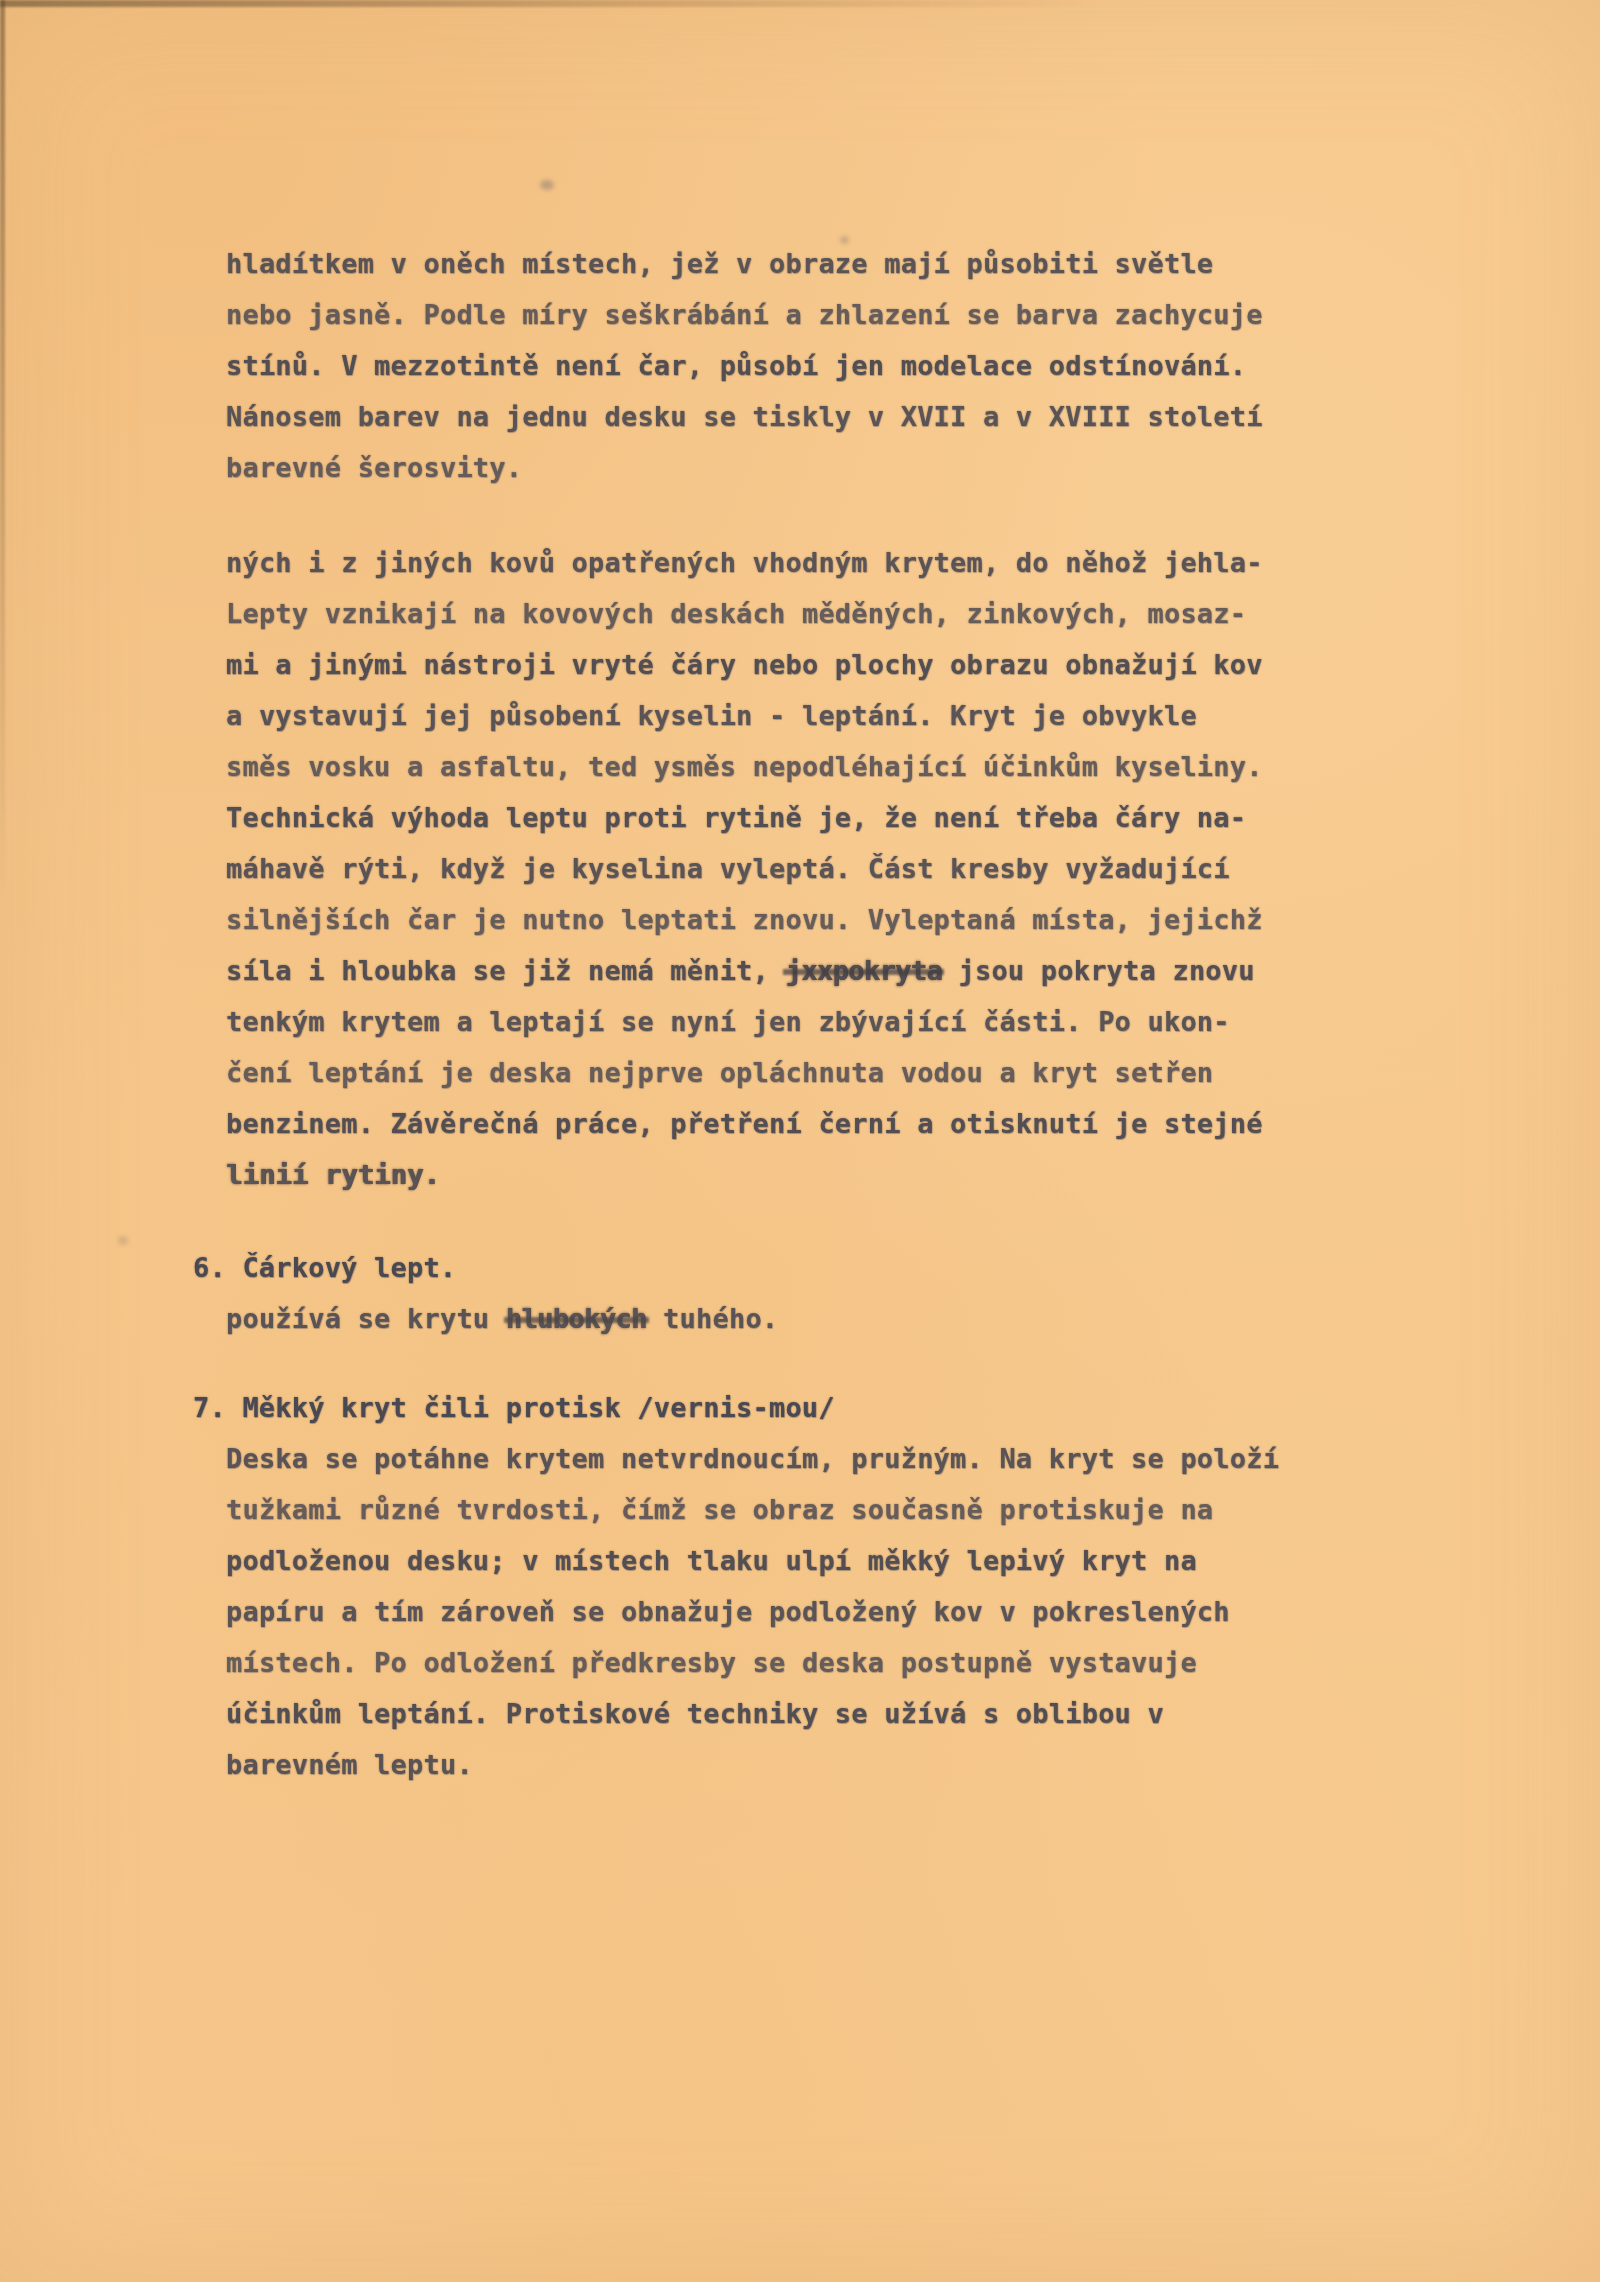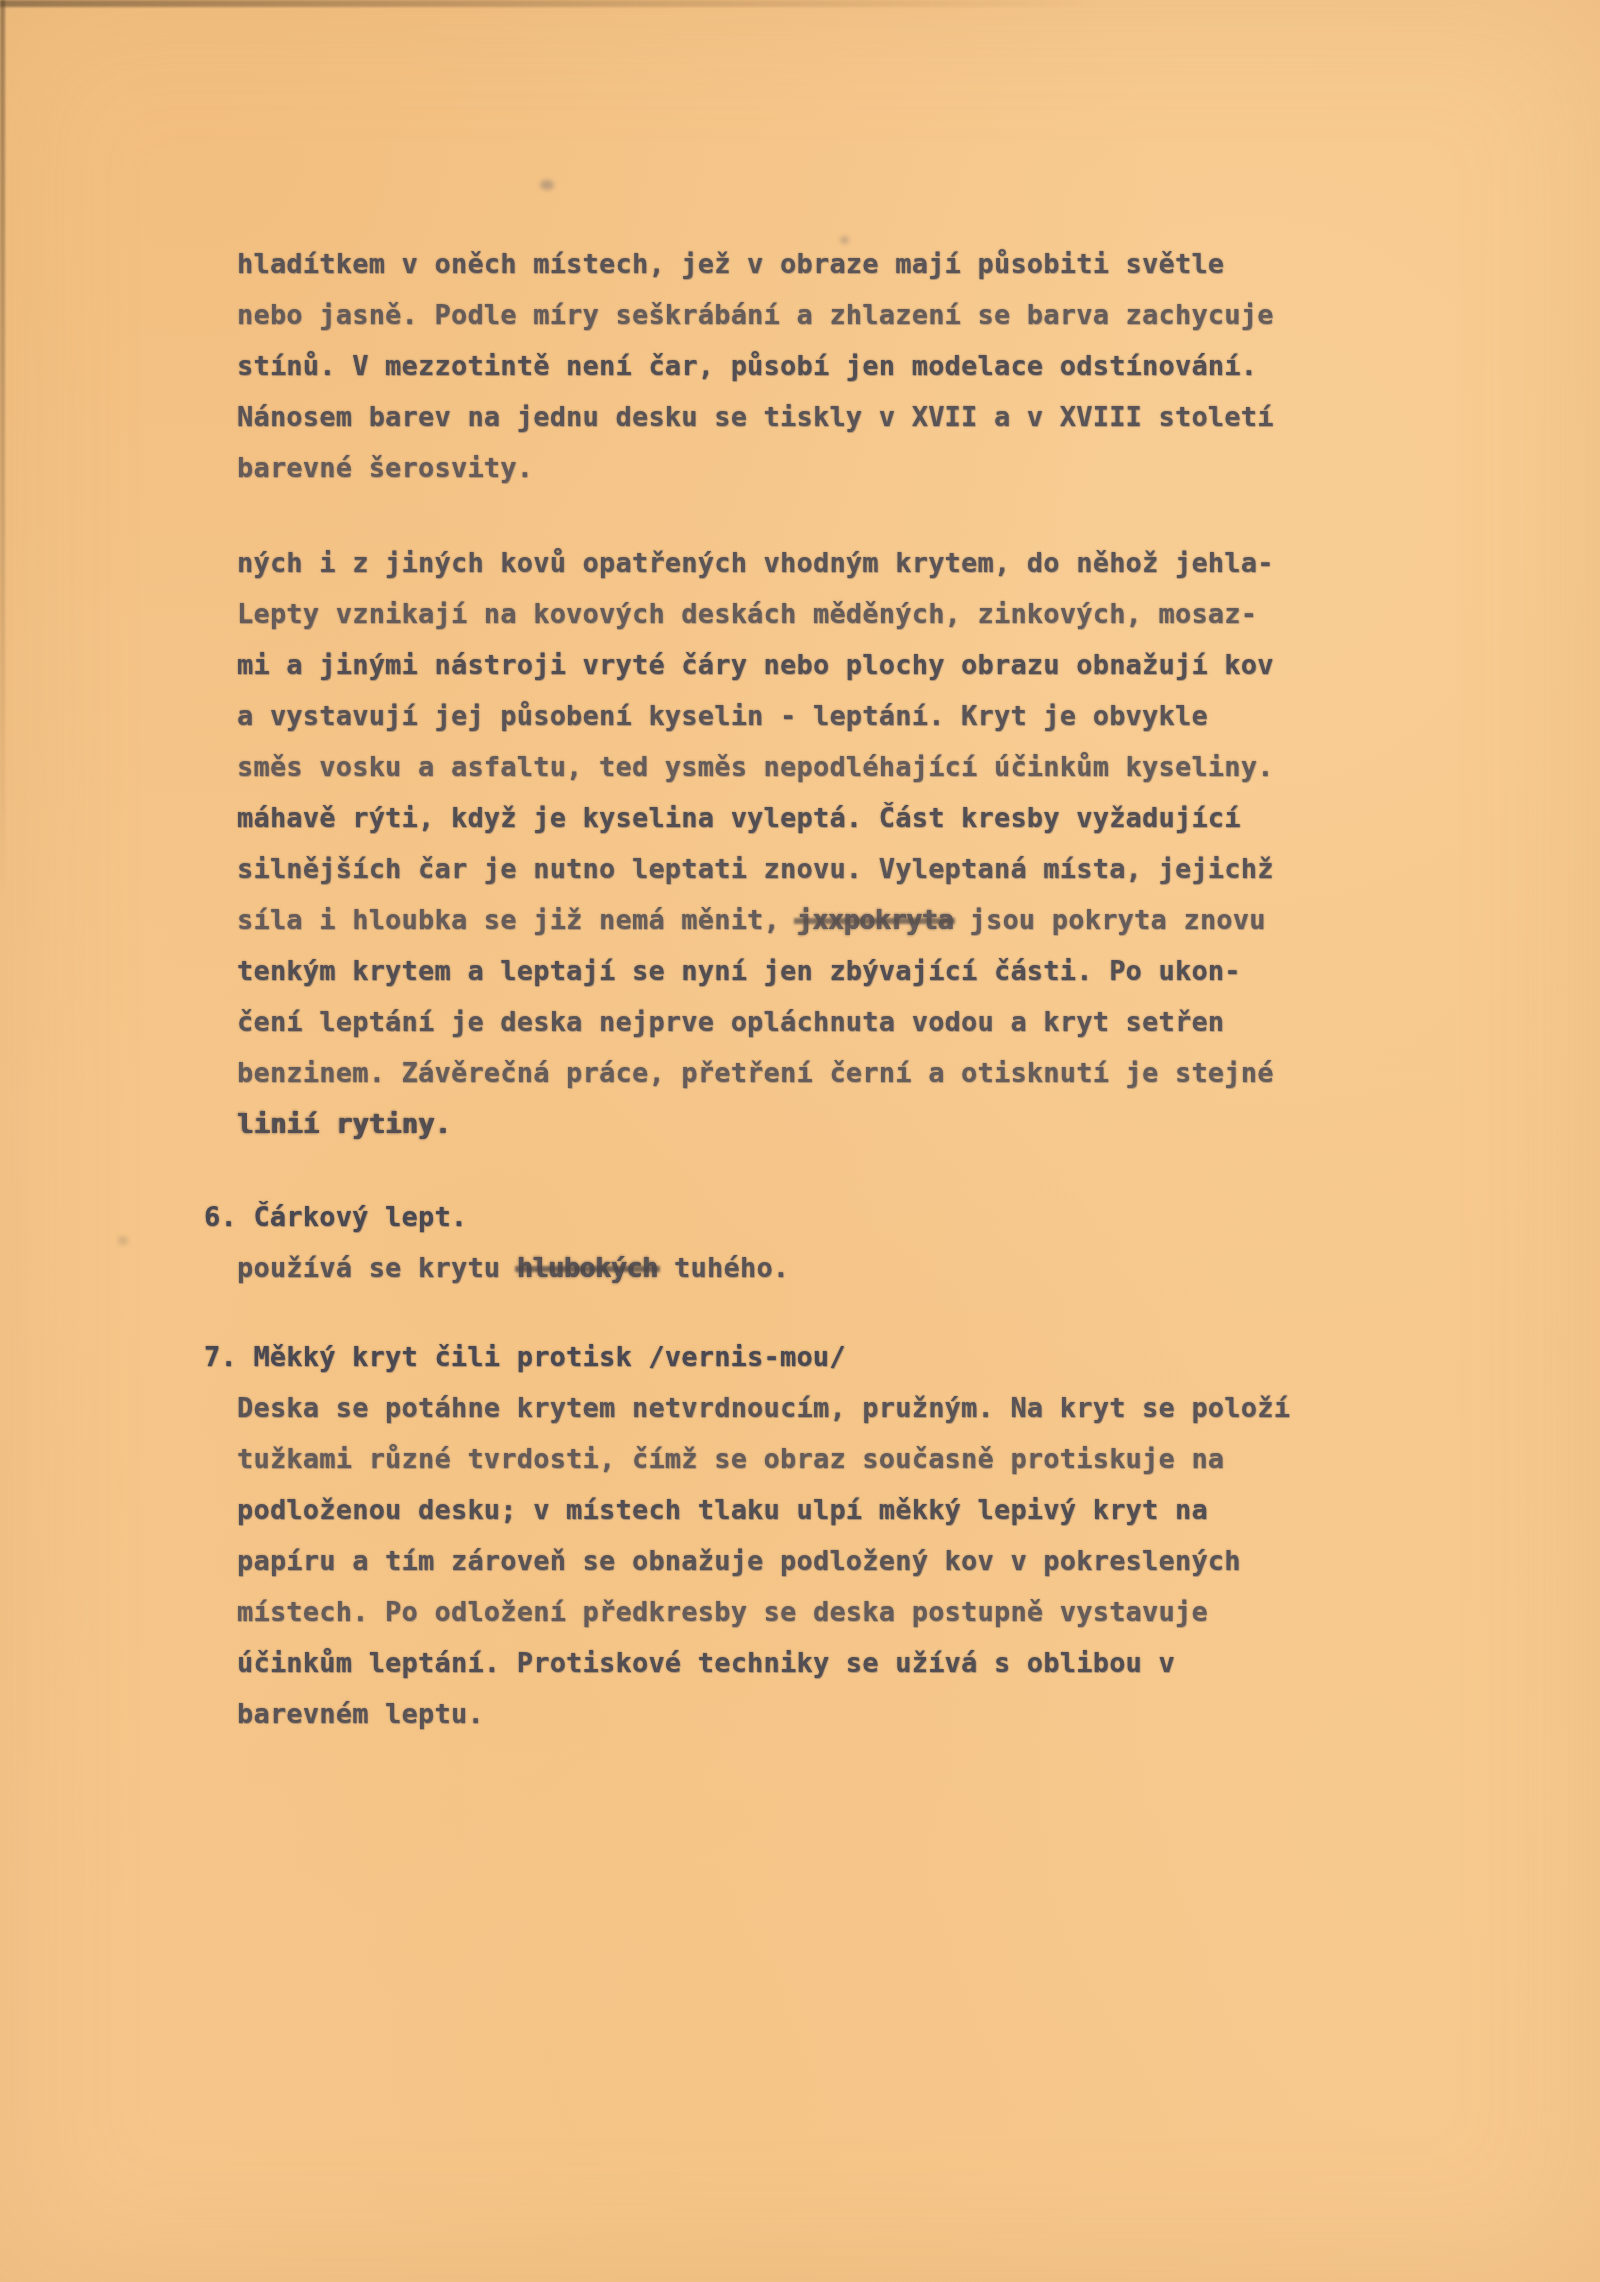--- a/index.html
+++ b/index.html
@@ -28,21 +28,21 @@
     position:absolute;top:0;left:0;width:5px;height:900px;
     background:linear-gradient(to bottom, rgba(85,65,42,.5), rgba(120,90,55,0));
     filter:blur(1px);
   }
   .speck{position:absolute;border-radius:50%;background:rgba(95,95,105,.35);filter:blur(2px);}
   .s1{left:540px;top:180px;width:14px;height:10px;}
   .s2{left:840px;top:236px;width:9px;height:8px;background:rgba(95,95,105,.28);}
   .s3{left:118px;top:1236px;width:10px;height:9px;background:rgba(110,100,90,.22);}
 
   .doc{
-    position:absolute;left:237px;top:238px;right:60px;
+    position:absolute;left:226px;top:238px;right:60px;
     color:#4a4850;
     filter:blur(0.4px);
   }
   .line{
     display:block;height:51px;line-height:51px;
     font-size:27px;font-weight:700;letter-spacing:.2px;
     white-space:pre;
     text-shadow:0 0 2px rgba(70,66,76,.60), .6px .6px 0 rgba(70,66,76,.30);
   }
   .para .line:nth-child(3n+1){opacity:.90;}
@@ -84,20 +84,21 @@
         <div class="line">barevné šerosvity.</div>
       </div>
     <div id="sections">
         <div class="section" id="section-5">
           <div class="para">
             <div class="line">ných i z jiných kovů opatřených vhodným krytem, do něhož jehla-</div>
             <div class="line">Lepty vznikají na kovových deskách měděných, zinkových, mosaz-</div>
             <div class="line">mi a jinými nástroji vryté čáry nebo plochy obrazu obnažují kov</div>
             <div class="line">a vystavují jej působení kyselin - leptání. Kryt je obvykle</div>
             <div class="line">směs vosku a asfaltu, ted ysměs nepodléhající účinkům kyseliny.</div>
+            <div class="line">Technická výhoda leptu proti rytině je, že není třeba čáry na-</div>
             <div class="line">máhavě rýti, když je kyselina vyleptá. Část kresby vyžadující</div>
             <div class="line">silnějších čar je nutno leptati znovu. Vyleptaná místa, jejichž</div>
             <div class="line"><span>síla i hloubka se již nemá měnit, </span><span class="struck">jxxpokryta</span><span> jsou pokryta znovu</span></div>
             <div class="line">tenkým krytem a leptají se nyní jen zbývající části. Po ukon-</div>
             <div class="line">čení leptání je deska nejprve opláchnuta vodou a kryt setřen</div>
             <div class="line">benzinem. Závěrečná práce, přetření černí a otisknutí je stejné</div>
             <div class="line"><span class="bold">linií rytiny.</span></div>
           </div>
         </div>
         <div class="section" id="section-6">

